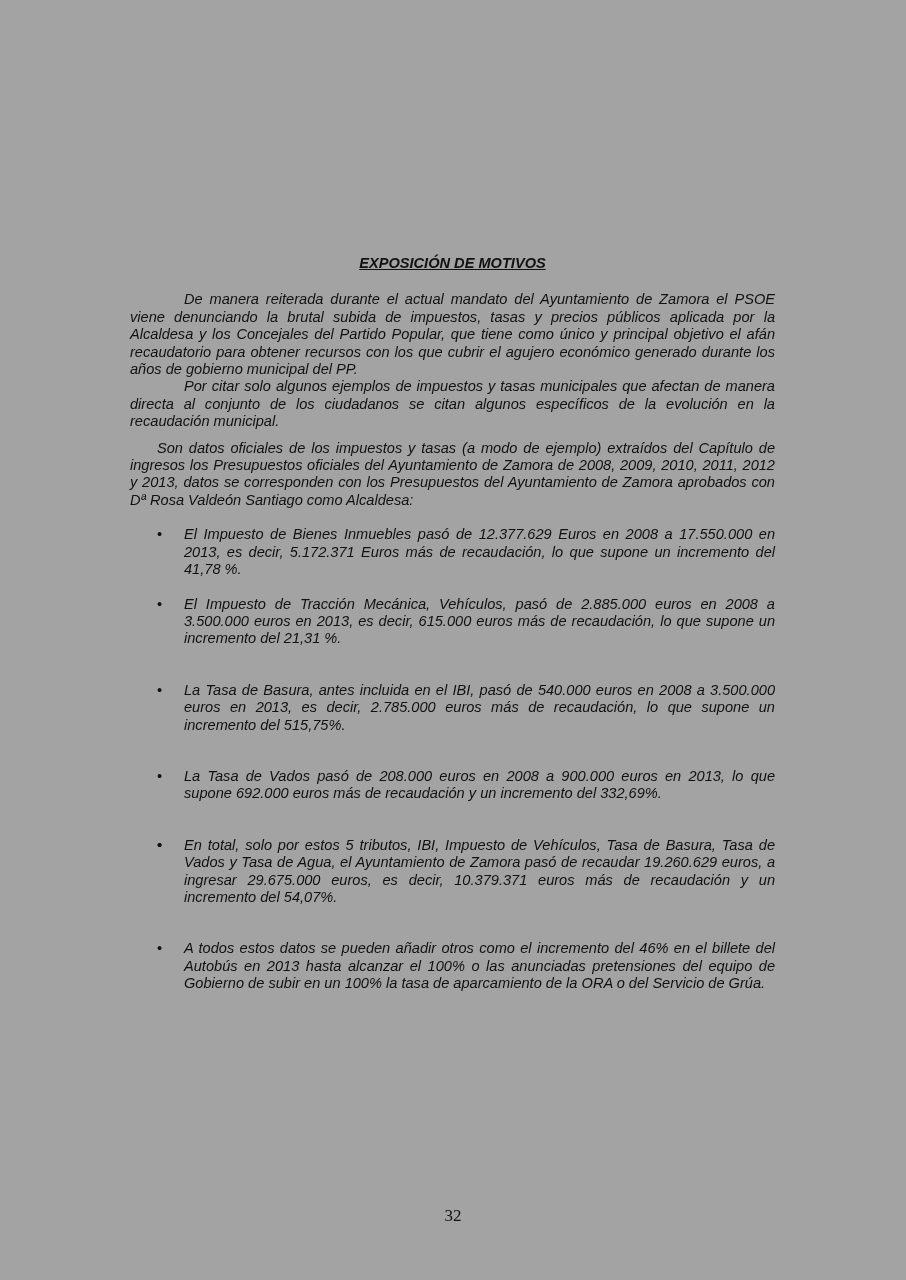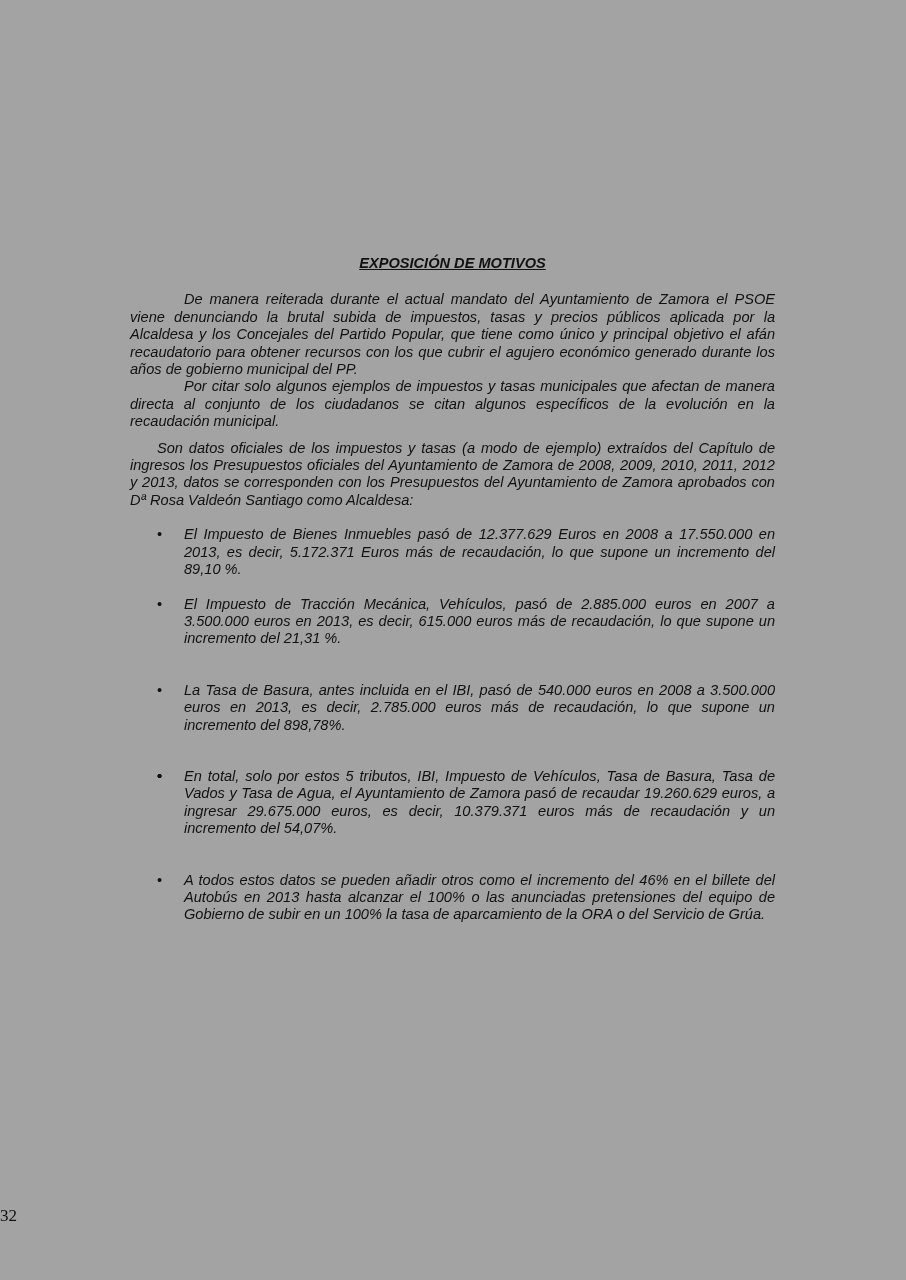--- a/index.html
+++ b/index.html
@@ -17,50 +17,51 @@
     p { margin: 0; text-align: justify; }
     .p1 { text-indent: 54px; }
     .p2 { text-indent: 54px; margin-bottom: 9px; }
     .p3 { text-indent: 27px; margin-bottom: 17px; }
     ul { list-style: none; margin: 0; padding: 0; }
     li { position: relative; padding-left: 54px; text-align: justify; }
     li .bullet { position: absolute; left: 27px; top: 0; font-style: normal; }
     .g1 { margin-bottom: 17px; }
     .g2 { margin-bottom: 34px; }
     .pagenum {
-      position: absolute; left: 0; width: 906px; top: 1206px; 
+      position: absolute; left: 0; width: 906px; top: 1206px; text-align: center;
       font-family: "Liberation Serif", serif; font-size: 17px; color: #111;
     }
   </style>
 </head>
 <body>
 
 <div class="page">
   <div class="content">
     <div class="title">EXPOSICIÓN DE MOTIVOS</div>
 
     <p class="p1">De manera reiterada durante el actual mandato del Ayuntamiento de Zamora el PSOE viene denunciando la brutal subida de impuestos, tasas y precios públicos aplicada por la Alcaldesa y los Concejales del Partido Popular, que tiene como único y principal objetivo el afán recaudatorio para obtener recursos con los que cubrir el agujero económico generado durante los años de gobierno municipal del PP.</p>
     <p class="p2">Por citar solo algunos ejemplos de impuestos y tasas municipales que afectan de manera directa al conjunto de los ciudadanos se citan algunos específicos de la evolución en la recaudación municipal.</p>
     <p class="p3">Son datos oficiales de los impuestos y tasas (a modo de ejemplo) extraídos del Capítulo de ingresos los Presupuestos oficiales del Ayuntamiento de Zamora de 2008, 2009, 2010, 2011, 2012 y 2013, datos se corresponden con los Presupuestos del Ayuntamiento de Zamora aprobados con Dª Rosa Valdeón Santiago como Alcaldesa:</p>
 
     <ul>
       <li class="g1">
         <span class="bullet">•</span>
-        <span>El Impuesto de Bienes Inmuebles pasó de 12.377.629 Euros en 2008  a 17.550.000 en 2013, es decir, 5.172.371 Euros más de recaudación, lo que supone un incremento del 89,10 %.</span>
+        <span>El Impuesto de Bienes Inmuebles pasó de 12.377.629 Euros en 2008  a 17.550.000 en 2013, es decir, 5.172.371 Euros más de recaudación, lo que supone un incremento del 41,78 %.</span>
       </li>
       <li class="g2">
         <span class="bullet">•</span>
-        <span>El Impuesto de Tracción Mecánica, Vehículos, pasó de 2.885.000 euros en 2007 a 3.500.000 euros en 2013, es decir, 615.000 euros más de recaudación, lo que supone un incremento del 21,31 %.</span>
+        <span>El Impuesto de Tracción Mecánica, Vehículos, pasó de 2.885.000 euros en 2008 a 3.500.000 euros en 2013, es decir, 615.000 euros más de recaudación, lo que supone un incremento del 21,31 %.</span>
       </li>
       <li class="g2">
         <span class="bullet">•</span>
-        <span>La Tasa de Basura, antes incluida en el IBI, pasó de 540.000 euros en 2008 a 3.500.000 euros en 2013, es decir, 2.785.000 euros más de recaudación, lo que supone un incremento del 898,78%.</span>
+        <span>La Tasa de Basura, antes incluida en el IBI, pasó de 540.000 euros en 2008 a 3.500.000 euros en 2013, es decir, 2.785.000 euros más de recaudación, lo que supone un incremento del 515,75%.</span>
       </li>
       <li class="g2">
         <span class="bullet">•</span>
+        <span>La Tasa de Vados pasó de 208.000 euros en 2008 a 900.000 euros en 2013, lo que supone 692.000 euros más de recaudación y un incremento del 332,69%.</span>
       </li>
       <li class="g2">
         <span class="bullet">•</span>
       </li>
       <li class="g2">
         <span class="bullet">•</span>
         <span>En total, solo por estos 5 tributos, IBI, Impuesto de Vehículos, Tasa de Basura, Tasa de Vados y Tasa de Agua, el Ayuntamiento de Zamora pasó de recaudar 19.260.629 euros, a ingresar 29.675.000 euros, es decir, 10.379.371 euros más de recaudación y un incremento del 54,07%.</span>
       </li>
       <li>
         <span class="bullet">•</span>

